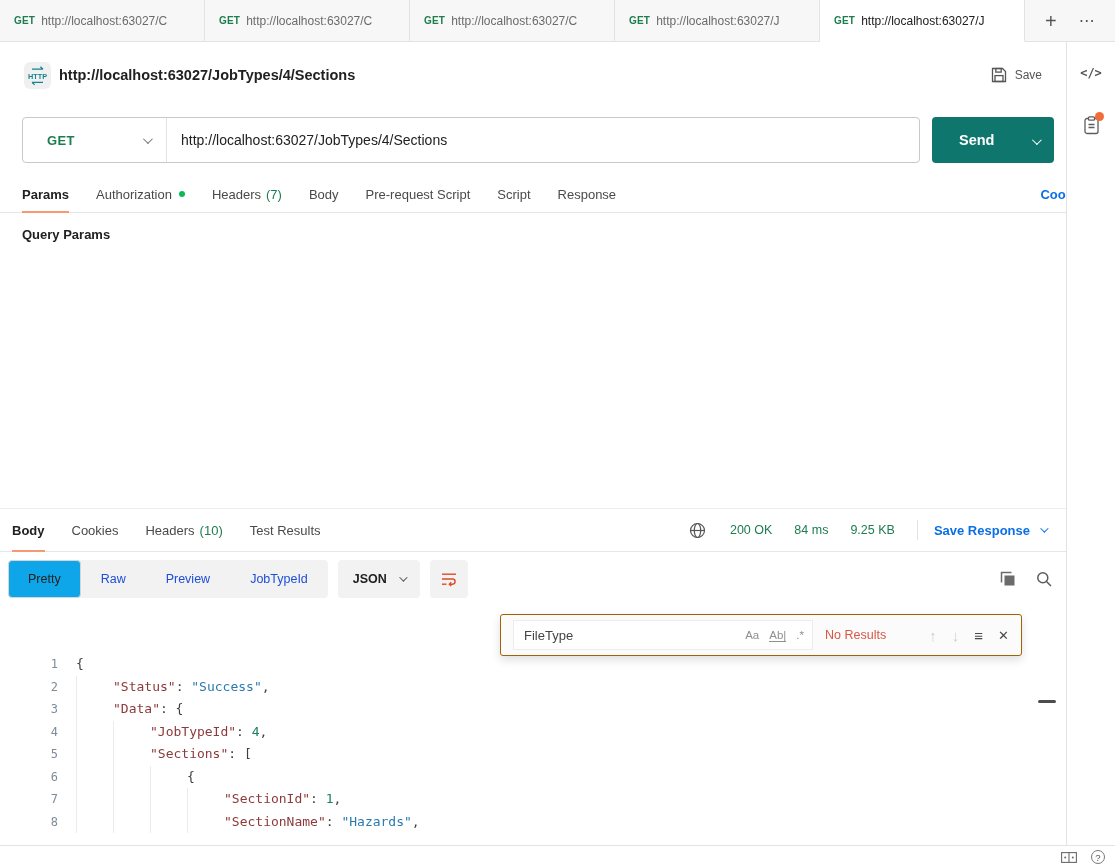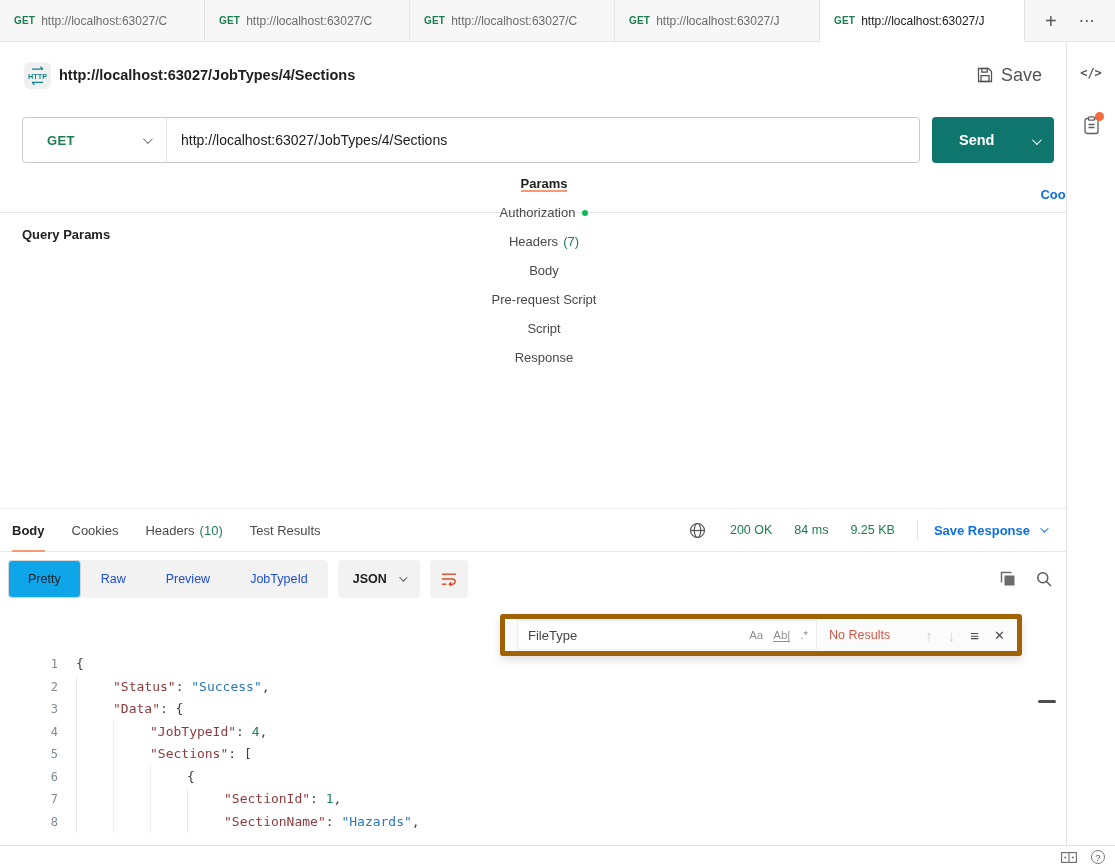--- a/index.html
+++ b/index.html
@@ -14,37 +14,37 @@
   .btab.active{background:#fff;border-bottom-color:transparent;}
   .btab.active .turl{color:#212121;}
   .tabbar-rest{flex:1;display:flex;align-items:center;border-bottom:1px solid #e3e3e3;gap:22px;padding-left:20px;color:#555;}
   .tab-plus{font-size:20px;line-height:1;cursor:pointer;color:#555;}
   .tab-more{font-size:16px;letter-spacing:2px;cursor:pointer;color:#555;}
 
   
   .titlebar{position:absolute;top:42px;left:0;width:1066px;height:66px;display:flex;align-items:center;padding:0 24px;}
   .http-badge{width:23px;height:27px;margin-right:12px;flex:0 0 auto;}
   .req-title{font-size:14.5px;font-weight:700;color:#212121;}
-  .save-btn{margin-left:auto;display:flex;align-items:center;gap:8px;color:#555;font-size:18px;cursor:pointer;}
+  .save-btn{margin-left:auto;display:flex;align-items:center;gap:8px;color:#555;font-size:12px;cursor:pointer;}
 
   
   .urlrow{position:absolute;top:117px;left:22px;width:1033px;height:46px;display:flex;}
   .urlbox{width:898px;height:46px;border:1px solid #c9c9c9;border-radius:4px;display:flex;align-items:center;background:#fff;}
   .method-select{width:143px;height:100%;display:flex;align-items:center;justify-content:space-between;padding:0 16px 0 24px;cursor:pointer;}
   .method-label{color:#1d7d4e;font-weight:700;font-size:13px;letter-spacing:.3px;}
   .chev{display:inline-block;width:7px;height:7px;border-right:1.6px solid #777;border-bottom:1.6px solid #777;transform:rotate(45deg) translateY(-2px);}
   .url-divider{width:1px;height:100%;background:#e3e3e3;}
   .url-input{flex:1;border:none;outline:none;font-size:14px;color:#212121;padding:0 14px;background:transparent;font-family:inherit;}
   .send-btn{margin-left:12px;width:122px;height:46px;background:#0f766e;border-radius:4px;display:flex;align-items:center;color:#fff;cursor:pointer;}
   .send-label{font-size:14.5px;font-weight:700;margin-left:27px;}
   .send-caret{margin-left:auto;margin-right:15px;}
   .send-caret .chev{border-color:#fff;}
 
   
-  .reqtabs{position:absolute;top:176px;left:0;width:1066px;height:37px;border-bottom:1px solid #e6e6e6;display:flex;align-items:center;padding-left:22px;gap:14px;flex-direction:column;}
+  .reqtabs{position:absolute;top:176px;left:0;width:1066px;height:37px;border-bottom:1px solid #e6e6e6;display:flex;align-items:center;padding-left:22px;gap:27px;}
   .rtab{position:relative;height:100%;display:flex;align-items:center;gap:5px;font-size:13px;color:#4a4a4a;cursor:pointer;}
   .rtab.active{color:#212121;font-weight:600;}
   .rtab.active::after{content:"";position:absolute;left:0;right:0;bottom:-1px;height:2px;background:#f59a73;}
   .rtab .count{color:#1d7d4e;}
   .rtab .dot{width:6px;height:6px;border-radius:50%;background:#0db954;margin-left:2px;}
   .cookies-link{position:absolute;right:24px;top:176px;height:37px;display:flex;align-items:center;color:#0b6fe5;font-weight:600;font-size:13px;cursor:pointer;}
 
   
   .qp-title{position:absolute;top:227px;left:22px;font-size:13px;font-weight:600;color:#212121;}
   .qp-table{position:absolute;top:258px;left:22px;width:1023px;border-collapse:collapse;table-layout:fixed;}
@@ -72,21 +72,21 @@
   .segmented{display:flex;background:#f2f2f2;border-radius:4px;height:38px;align-items:center;}
   .seg{padding:0 19px;font-size:12.5px;color:#1d4ed8;height:38px;display:flex;align-items:center;cursor:pointer;border-radius:4px;border:1px solid transparent;}
   .seg.active{background:#0ea5e9;color:#212121;border-color:#d6d6d6;}
   .json-dd{background:#f2f2f2;border-radius:4px;height:38px;display:flex;align-items:center;padding:0 15px;gap:12px;font-size:12.5px;font-weight:600;color:#212121;cursor:pointer;}
   .json-dd .chev{width:6px;height:6px;border-color:#555;}
   .wrap-btn{background:#f2f2f2;border-radius:4px;height:38px;width:38px;display:flex;align-items:center;justify-content:center;cursor:pointer;}
   .resp-icons{position:absolute;top:560px;right:63px;height:38px;display:flex;align-items:center;gap:20px;}
   .resp-icons>span{cursor:pointer;display:flex;}
 
   
-  .search-overlay{position:absolute;left:500px;top:614px;width:522px;height:42px;background:#fbfbfb;border:5px solid #a16207;border-radius:3px;box-shadow:0 4px 10px rgba(0,0,0,.13);display:flex;align-items:center;padding:0 12px;z-index:5;}
+  .search-overlay{position:absolute;left:500px;top:614px;width:522px;height:42px;background:#fbfbfb;border:1px solid #a16207;border-radius:3px;box-shadow:0 4px 10px rgba(0,0,0,.13);display:flex;align-items:center;padding:0 12px;z-index:5;}
   .search-input-wrap{width:300px;height:30px;background:#fff;border:1px solid #ececec;display:flex;align-items:center;padding:0 8px;}
   .search-input{border:none;outline:none;flex:1;min-width:0;font-size:13px;color:#444;background:transparent;font-family:inherit;}
   .search-opts{display:flex;align-items:center;gap:10px;color:#8f8f8f;font-size:11.5px;}
   .search-opts span{cursor:pointer;}
   .opt-word{border-bottom:1px solid #8f8f8f;}
   .no-results{color:#d65745;font-size:12.5px;margin-left:12px;}
   .nav-arrows{margin-left:auto;display:flex;align-items:center;gap:15px;}
   .arr{color:#cfcfcf;font-size:15px;cursor:pointer;}
   .lines-ic{color:#4a4a4a;font-size:15px;cursor:pointer;}
   .close-ic{color:#4a4a4a;font-size:13px;cursor:pointer;}

